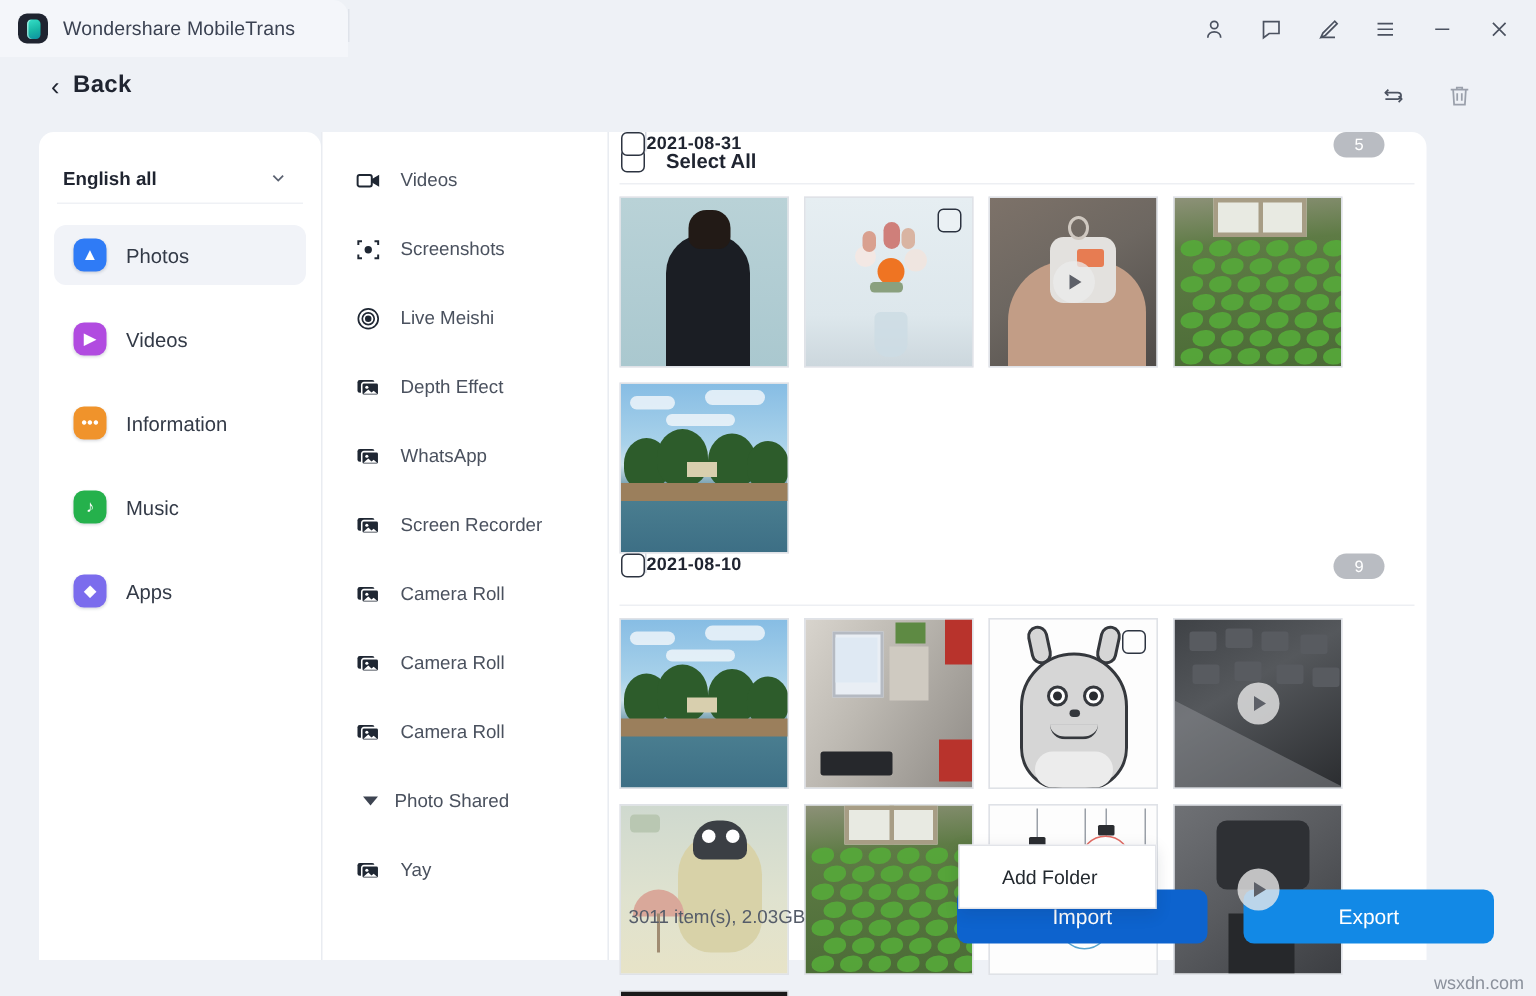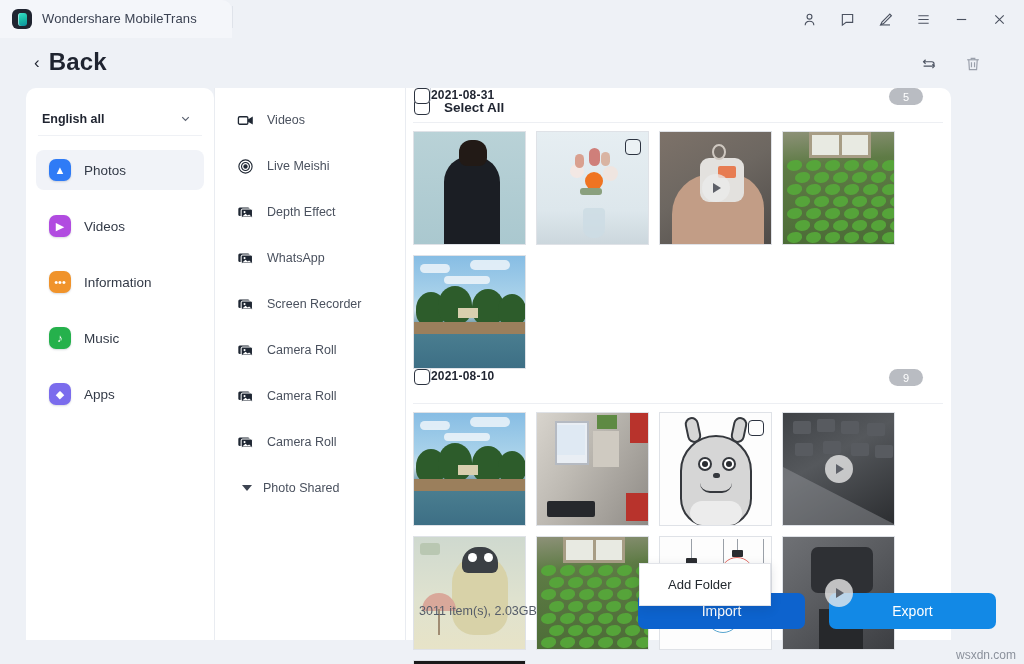--- a/index.html
+++ b/index.html
@@ -63,21 +63,21 @@
   .subhead {
     position: absolute; top: 38px; left: 0;
     width: 1024px; height: 50px;
   }
   .back {
     position: absolute; left: 34px; top: 10px;
     display: flex; align-items: center; gap: 9px;
     color: #1f2430;
   }
   .back .chev { font-size: 17px; line-height: 1; font-weight: 400; color:#1f2430;}
-  .back .lbl { font-size: 24px; font-weight: bold; letter-spacing: .2px; }
+  .back .lbl { font-size: 16px; font-weight: bold; letter-spacing: .2px; }
   .head-tools {
     position: absolute; right: 42px; top: 55px;
     display: flex; gap: 26px; align-items: center;
   }
   .head-tools .hicon { color: #4b5260; display:flex; }
 
   
   .left-panel {
     position: absolute; left: 26px; top: 88px;
     width: 188px; height: 552px;
@@ -403,20 +403,29 @@
           <span class="ci">
             <svg width="17" height="17" viewBox="0 0 18 18" fill="none" stroke="#1f2733" stroke-width="1.4">
               <rect x="1.5" y="5" width="10" height="8" rx="1.4"></rect>
               <path d="M12.3 8.2 16 6v6l-3.7-2.2z" fill="#1f2733"></path>
             </svg>
           </span>
           <span class="cn">Videos</span>
         </div>
         <div class="cat-item">
           <span class="ci">
+            <svg width="17" height="17" viewBox="0 0 18 18" fill="none" stroke="#1f2733" stroke-width="1.4">
+              <path d="M2 5.6V3h2.6M13.4 3H16v2.6M16 12.4V15h-2.6M4.6 15H2v-2.6"></path>
+              <circle cx="9" cy="9" r="2.6" fill="#1f2733" stroke="none"></circle>
+            </svg>
+          </span>
+          <span class="cn">Screenshots</span>
+        </div>
+        <div class="cat-item">
+          <span class="ci">
             <svg width="17" height="17" viewBox="0 0 18 18" fill="none" stroke="#1f2733" stroke-width="1.2">
               <circle cx="9" cy="9" r="7"></circle>
               <circle cx="9" cy="9" r="4.2"></circle>
               <circle cx="9" cy="9" r="1.7" fill="#1f2733"></circle>
             </svg>
           </span>
           <span class="cn">Live Meishi</span>
         </div>
         <div class="cat-item">
           <span class="ci">
@@ -480,20 +489,31 @@
               <rect x="4.4" y="5.4" width="12" height="9" rx="1.6" fill="#1f2733" stroke="#fff" stroke-width="1.1"></rect>
               <circle cx="8" cy="8.6" r="1.1" fill="#fff"></circle>
               <path d="M5.6 13.2 9 10.3l2.3 2 1.5-1.2 2.5 2.1z" fill="#fff"></path>
             </svg>
           </span>
           <span class="cn">Camera Roll</span>
         </div>
         <div class="cat-item group">
           <span class="caret"></span>
           <span class="cn">Photo Shared</span>
+        </div>
+        <div class="cat-item">
+          <span class="ci">
+            <svg width="17" height="17" viewBox="0 0 18 18" fill="none">
+              <rect x="1.4" y="3.6" width="12" height="9" rx="1.6" fill="#1f2733"></rect>
+              <rect x="4.4" y="5.4" width="12" height="9" rx="1.6" fill="#1f2733" stroke="#fff" stroke-width="1.1"></rect>
+              <circle cx="8" cy="8.6" r="1.1" fill="#fff"></circle>
+              <path d="M5.6 13.2 9 10.3l2.3 2 1.5-1.2 2.5 2.1z" fill="#fff"></path>
+            </svg>
+          </span>
+          <span class="cn">Yay</span>
         </div>
       </div>
   </div>
 
   <div class="right-panel">
     <div class="select-all">
       <span class="cbox"></span>
       <span class="sa-lbl">Select All</span>
     </div>
     <div id="groups">

